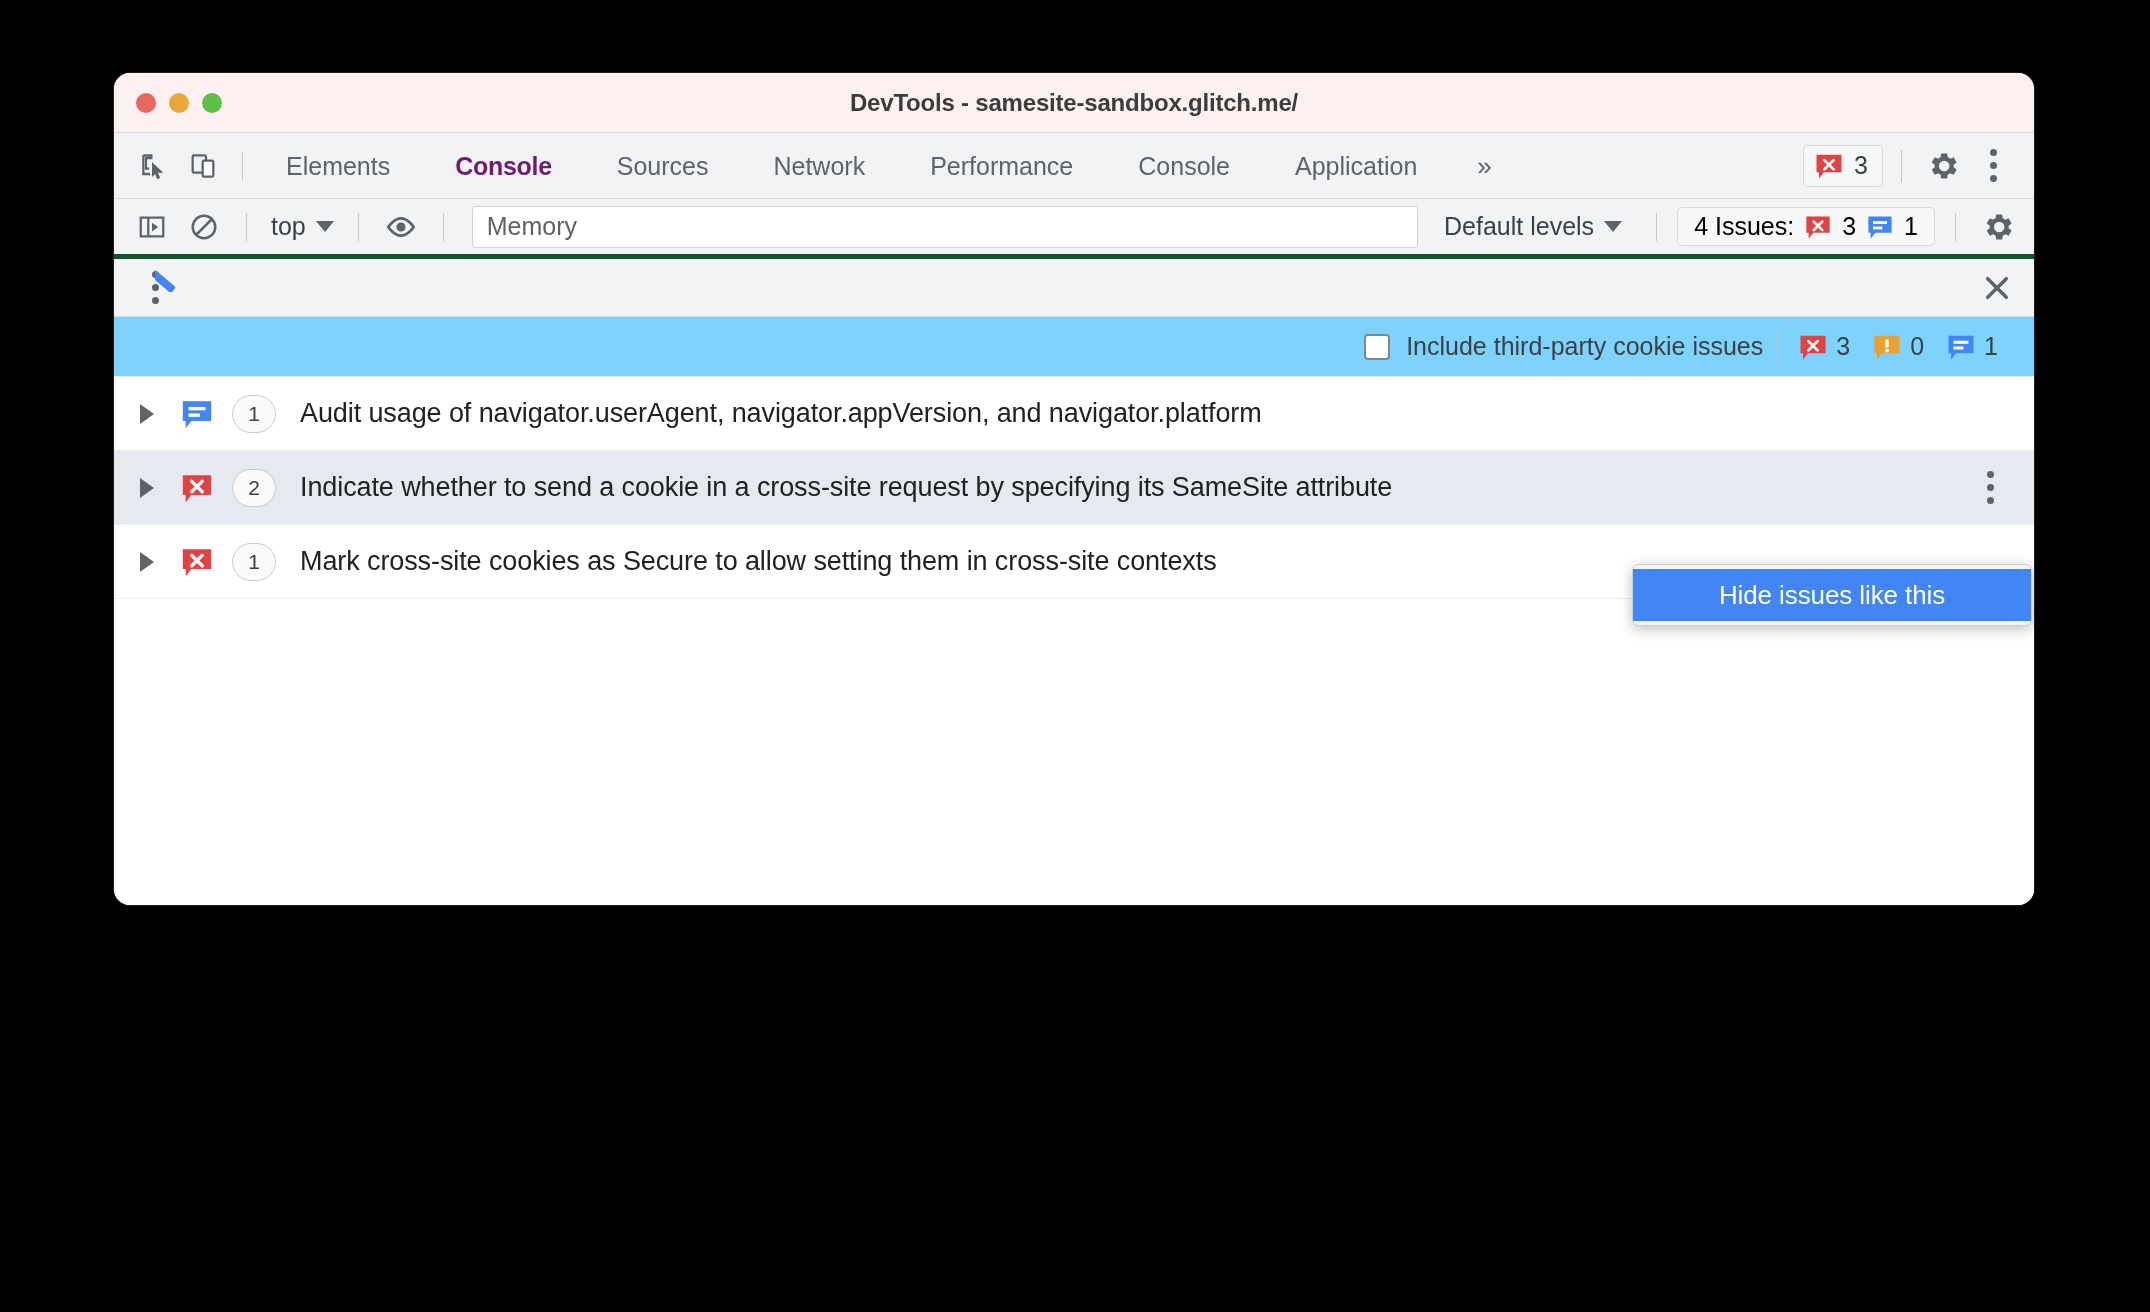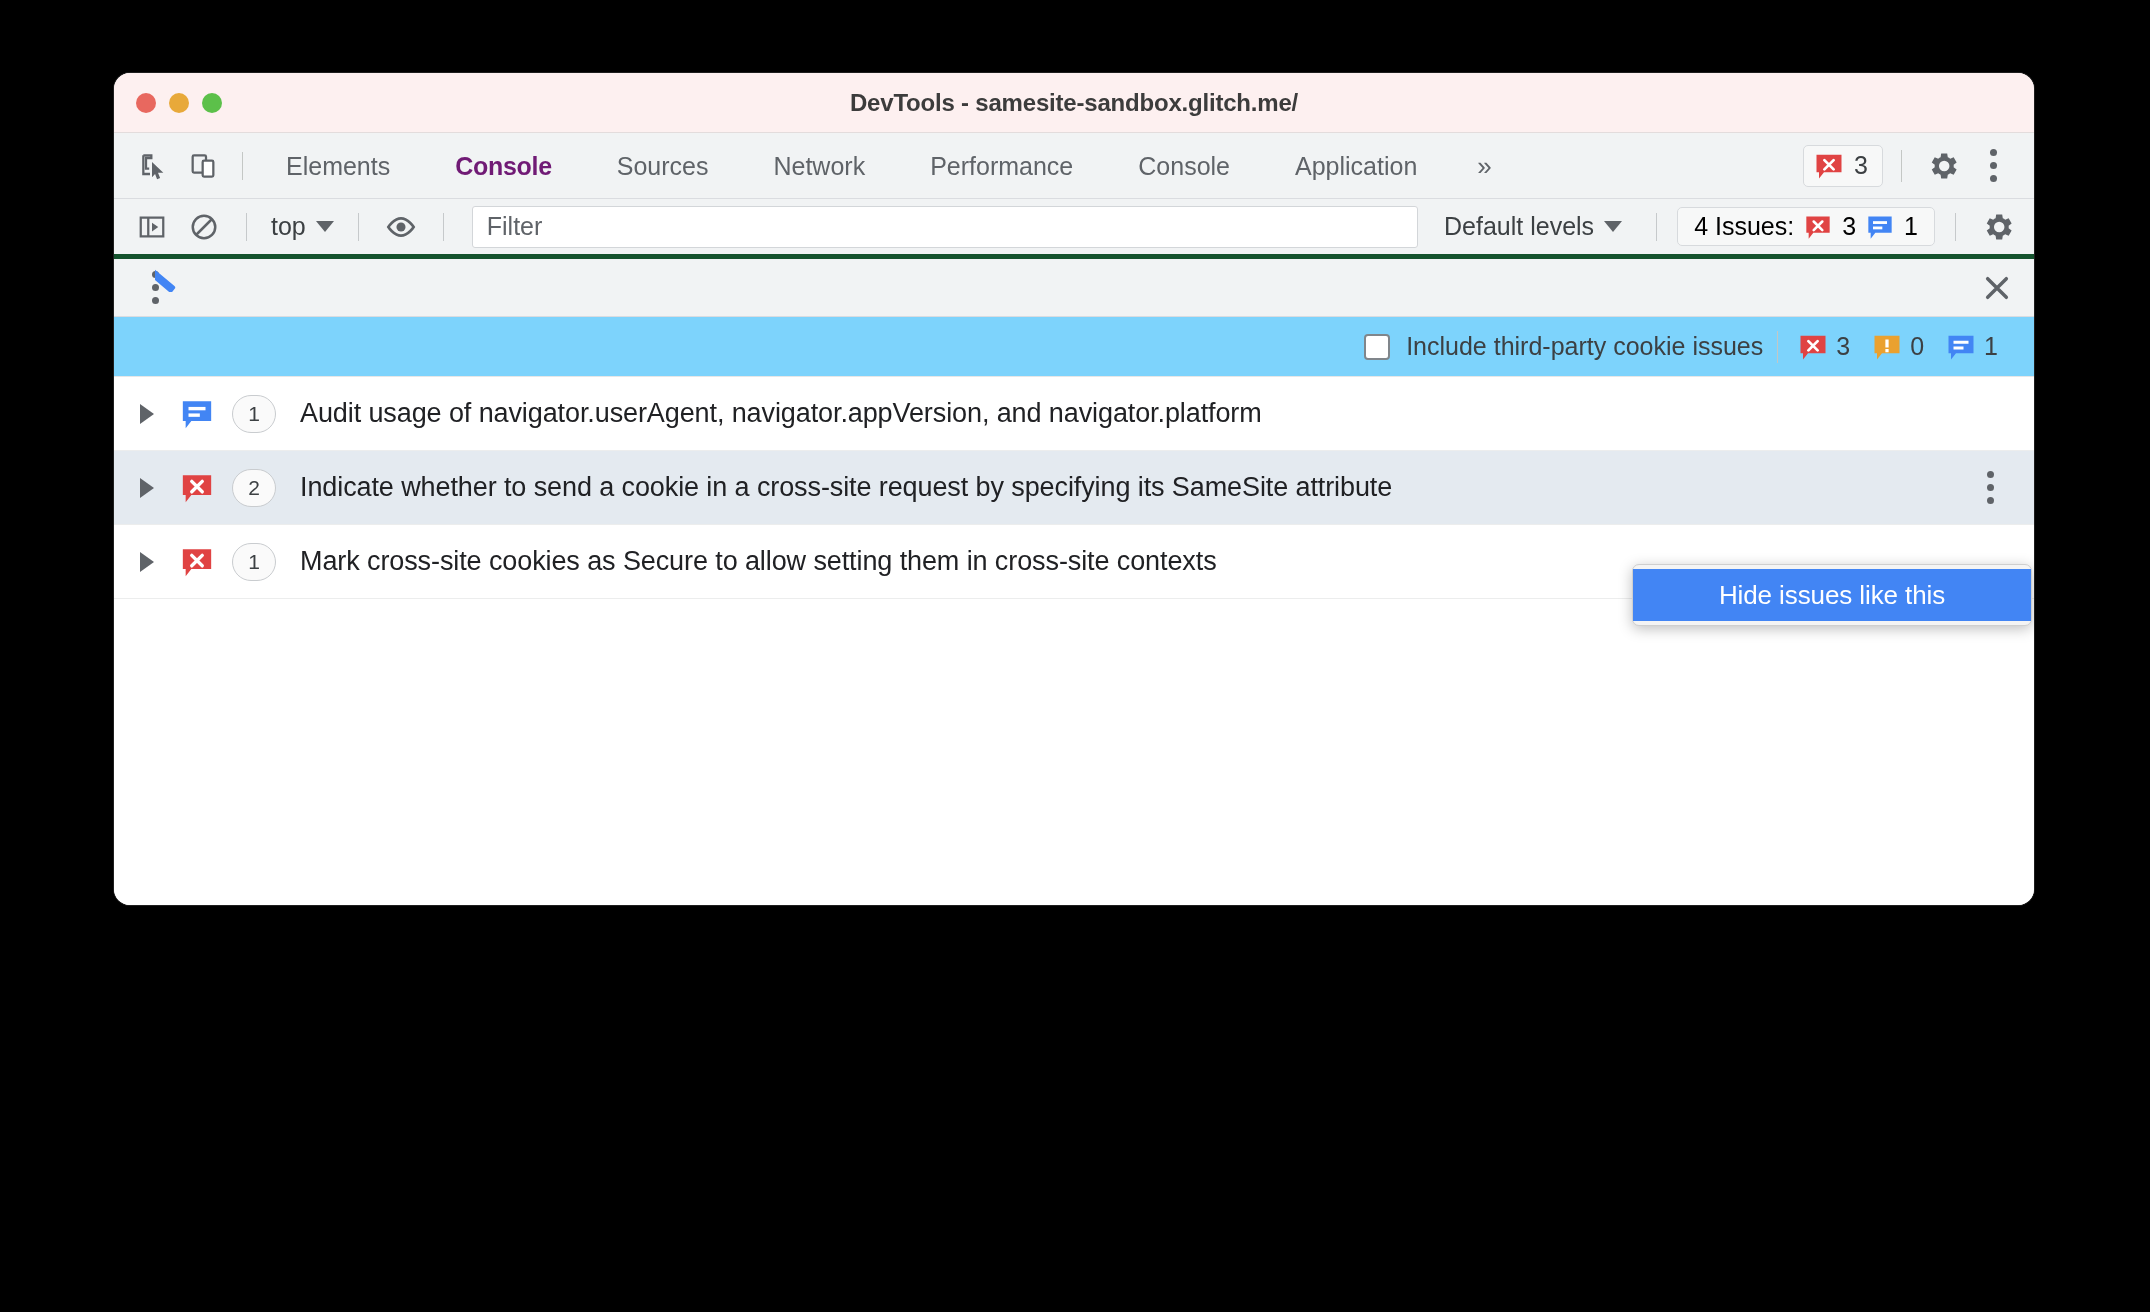--- a/index.html
+++ b/index.html
@@ -488,21 +488,21 @@
       </div>
       <div class="fb-sep"></div>
       <div class="fb-icon">
         <svg width="32" height="32" viewBox="0 0 24 24">
           <path d="M12 5.5C6.5 5.5 2.5 12 2.5 12S6.5 18.5 12 18.5 21.5 12 21.5 12 17.5 5.5 12 5.5z" fill="none" stroke="#5f6368" stroke-width="2"></path>
           <circle cx="12" cy="12" r="3.4" fill="#5f6368"></circle>
         </svg>
       </div>
       <div class="fb-sep"></div>
       <div class="filter-input">
-        <span>Filter</span>
+        <span>Memory</span>
       </div>
       <div class="levels">
         <span>Default levels</span>
         <span class="caret"></span>
       </div>
       <div class="fb-sep"></div>
       <div class="issues-pill">
         <span class="lbl">4 Issues:</span>
         <svg width="28" height="28" viewBox="0 0 24 24">
           <path d="M2 3 H22 V17 H8 L4 22 V17 H2 Z" fill="#e04343"></path>

